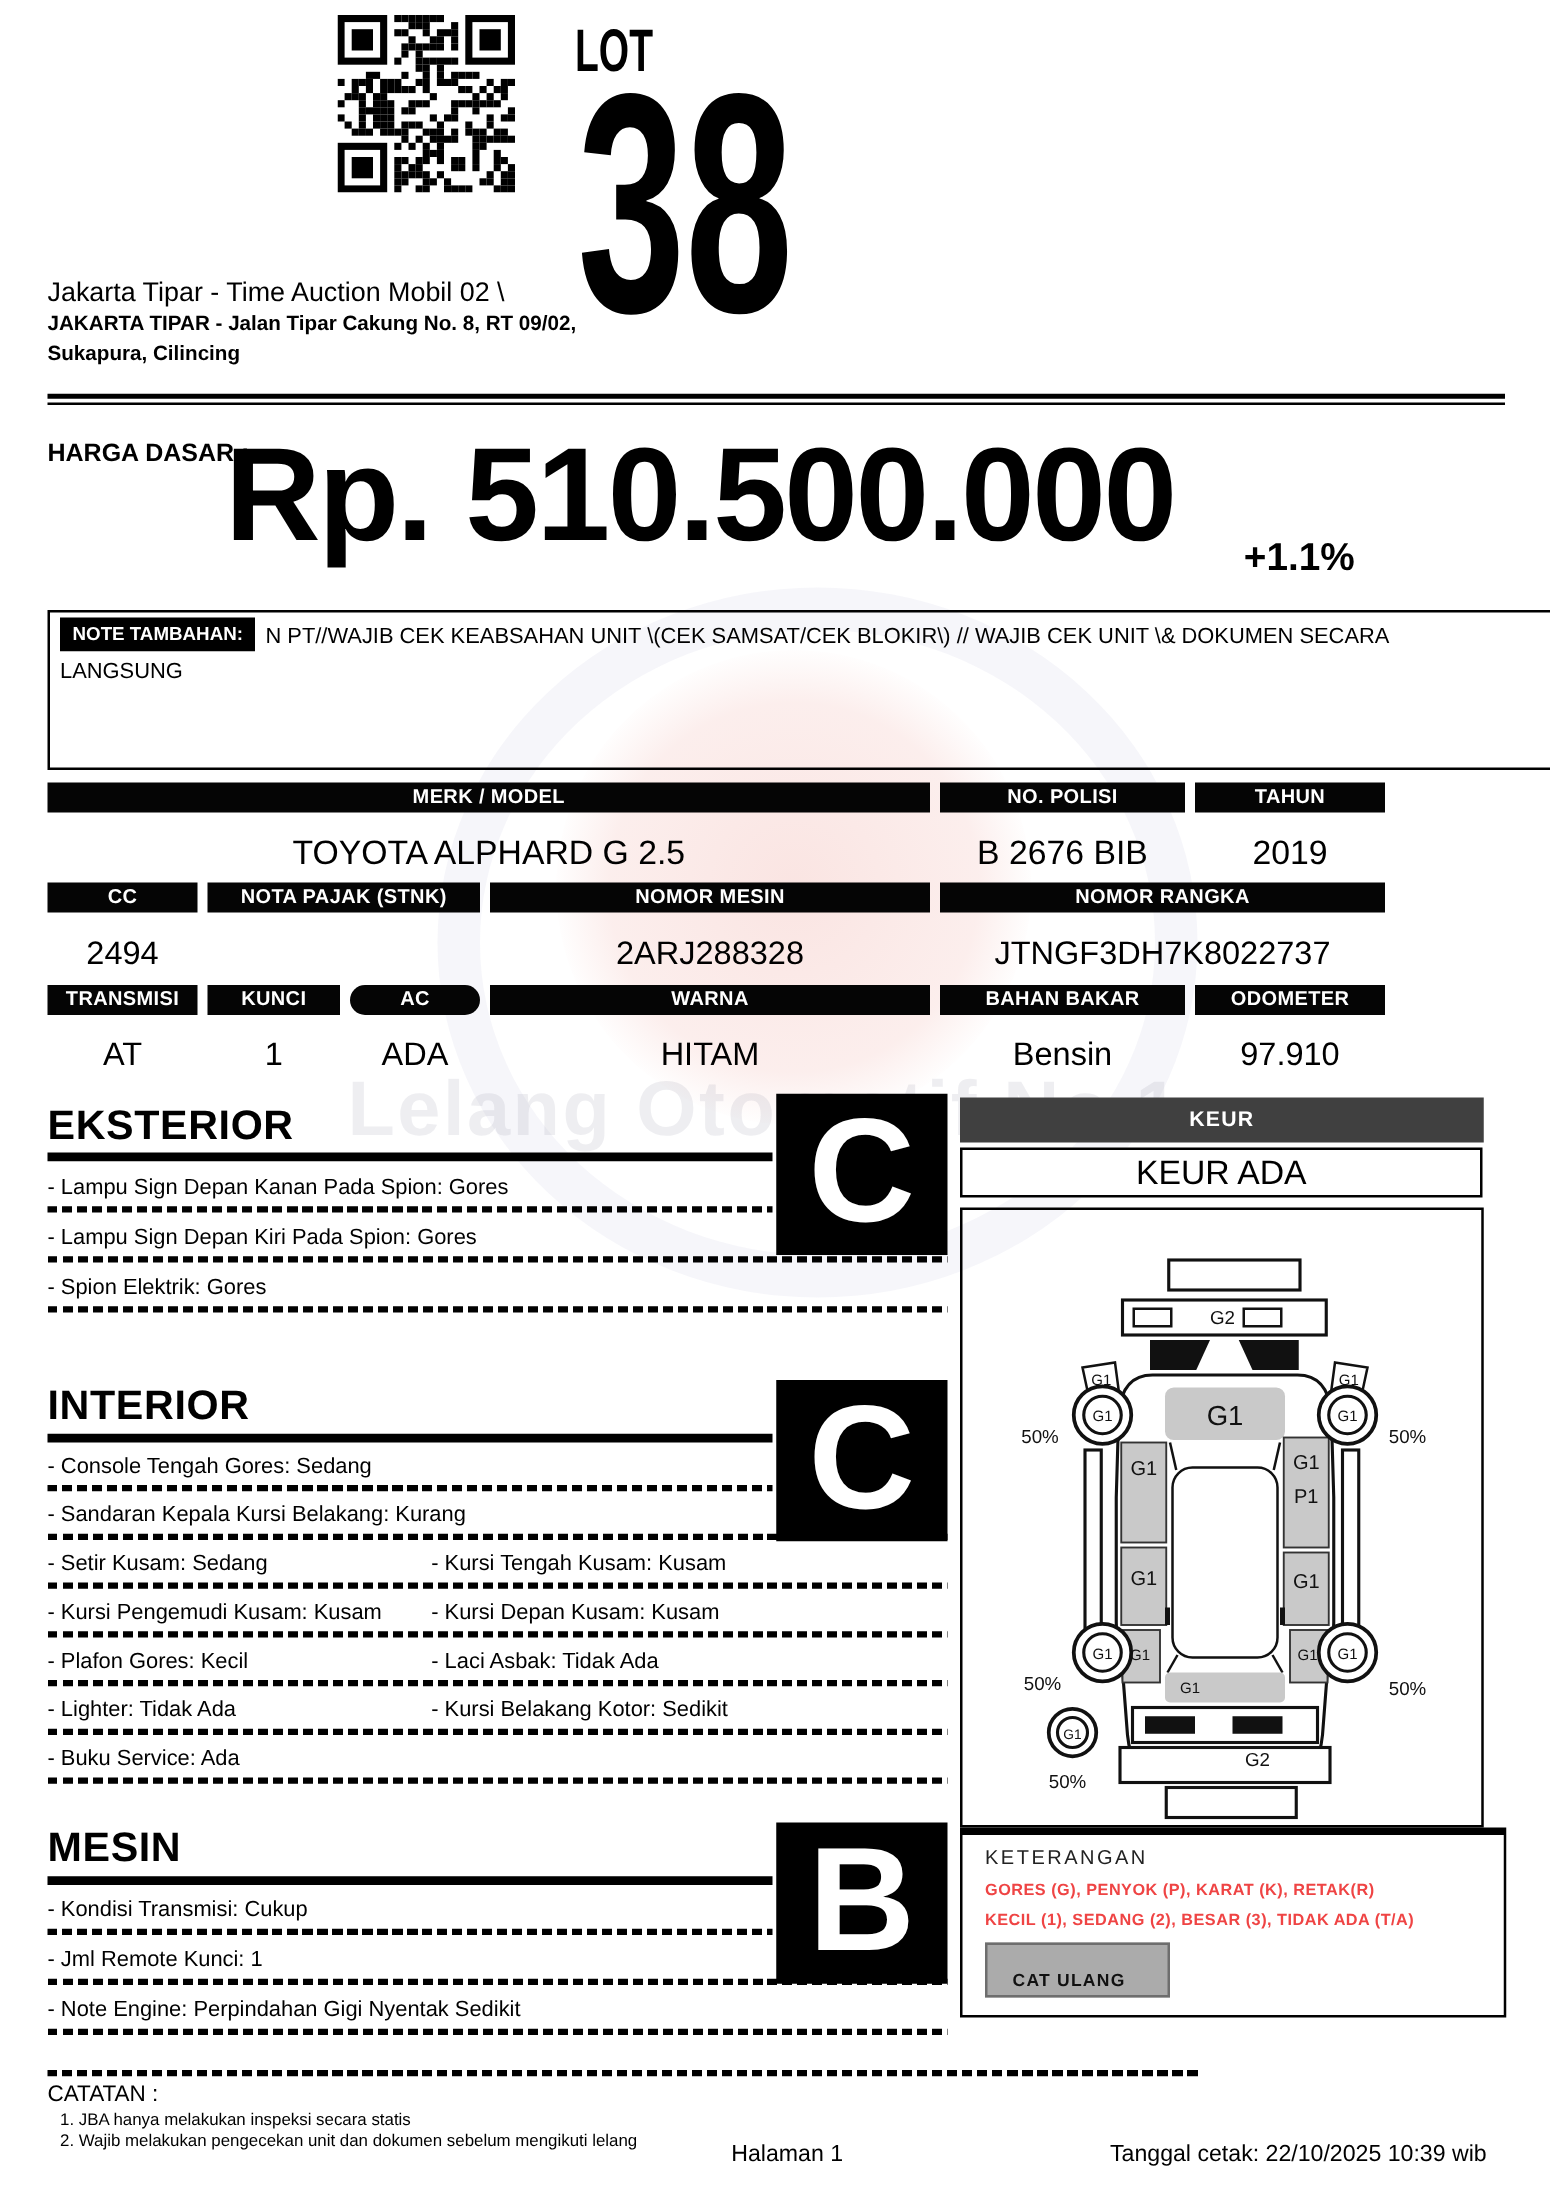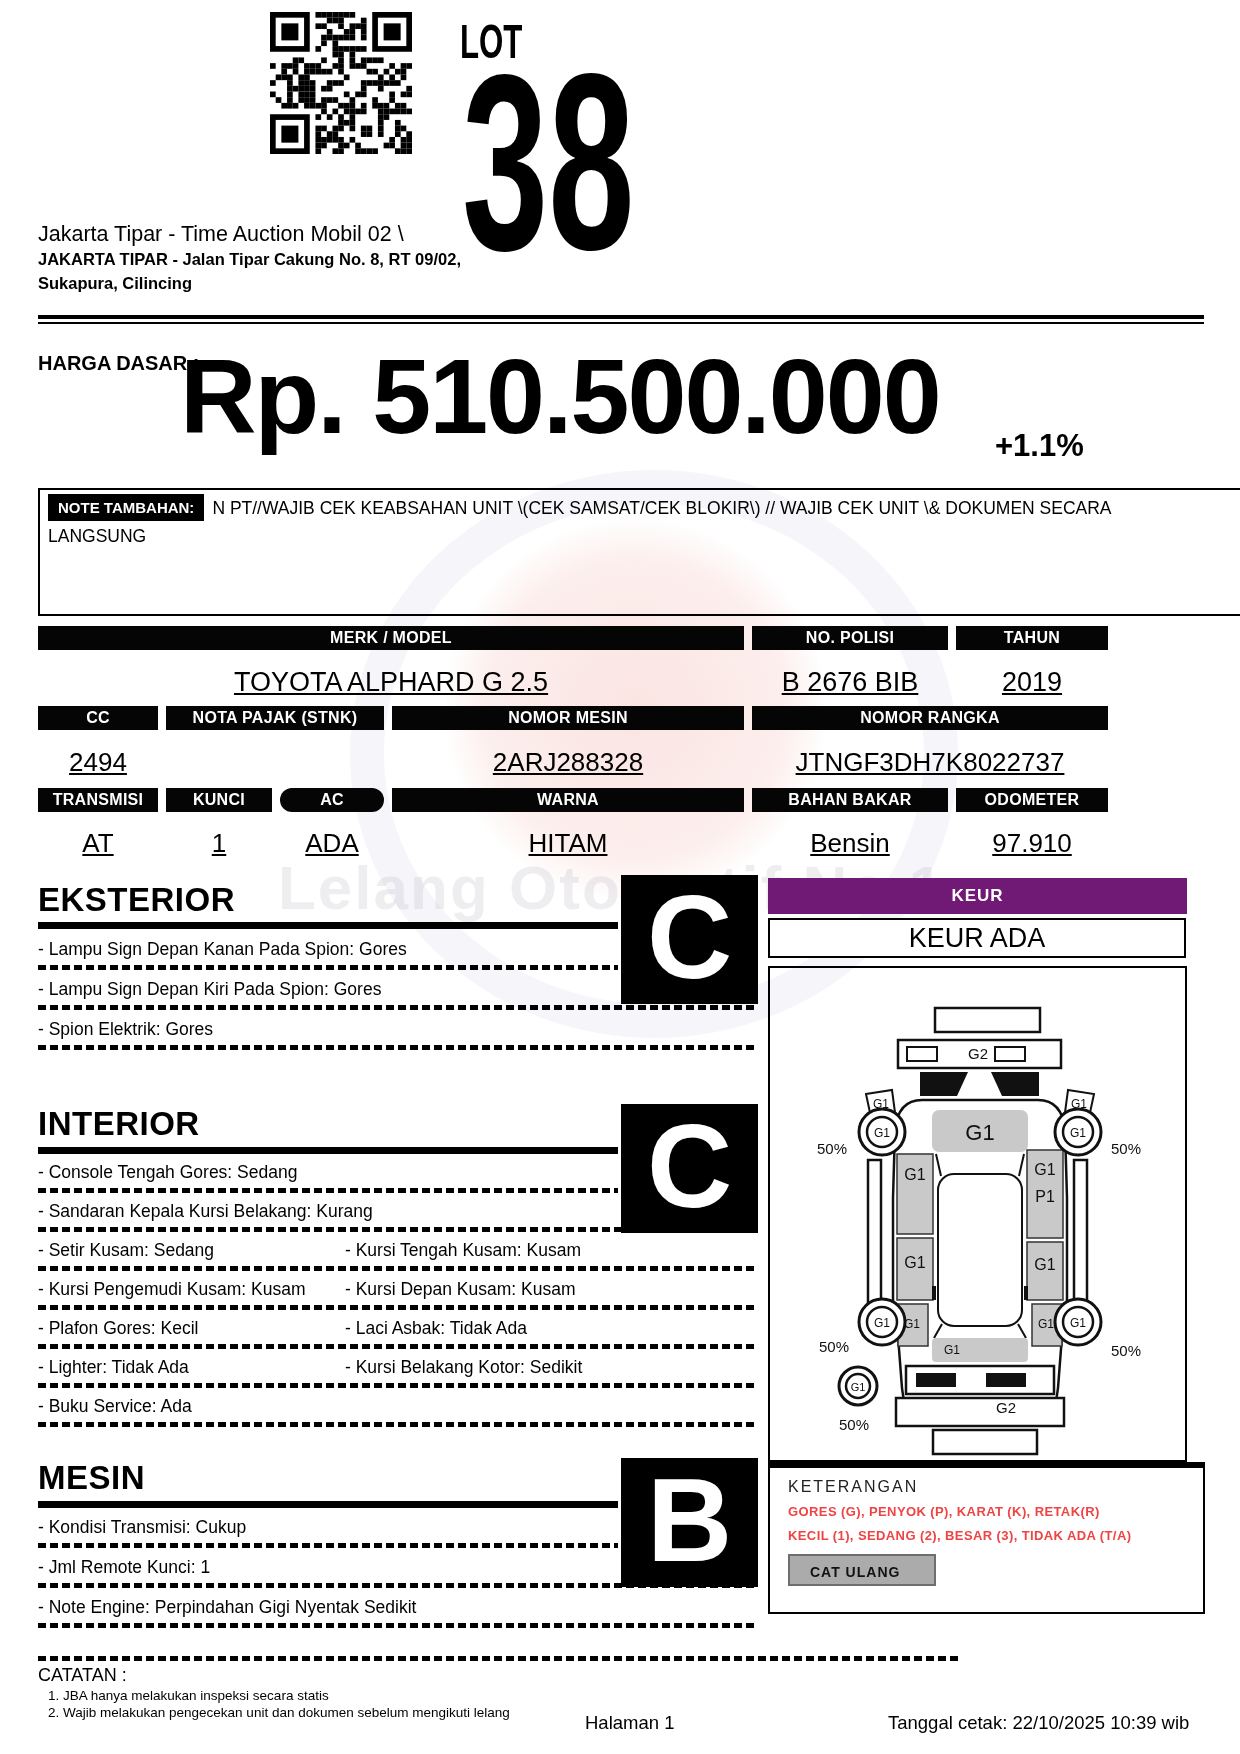--- a/index.html
+++ b/index.html
@@ -25,46 +25,46 @@
   #harga-label{left:38px;top:352px;font-size:20px;font-weight:700;}
   #price{left:180px;top:336px;font-size:106px;font-weight:700;letter-spacing:-2px;white-space:nowrap;}
   #pct{left:995px;top:428px;font-size:31px;font-weight:700;}
   
   #note-box{left:38px;top:488px;width:1144px;height:116px;border:2.5px solid #000;padding:4px 80px 4px 8px;z-index:1;}
   #note-label{float:left;background:#000;color:#fff;font-size:15px;font-weight:700;padding:5px 10px;margin-right:8px;}
   #note-text{font-size:17.5px;line-height:28px;}
   
   .th{position:absolute;z-index:1;background:#050505;color:#fff;font-weight:700;font-size:16px;height:24px;
       display:flex;align-items:center;justify-content:center;letter-spacing:0.3px;}
-  .td{position:absolute;z-index:1;font-size:27px;height:44px;display:flex;align-items:center;justify-content:center;text-decoration:underline;}
+  .td{position:absolute;z-index:1;font-size:27px;height:44px;display:flex;align-items:center;justify-content:center;}
   
   .sec-title{position:absolute;z-index:1;font-size:33px;font-weight:700;letter-spacing:0.5px;}
   .sec-rule{position:absolute;z-index:1;height:7px;background:#000;width:580px;left:38px;}
   .grade-box{position:absolute;z-index:1;left:621px;width:137px;height:129px;background:#000;color:#fff;
       display:flex;align-items:center;justify-content:center;font-size:118px;font-weight:700;line-height:1;padding-bottom:6px;box-sizing:border-box;}
   .rows{position:absolute;z-index:1;left:38px;width:720px;}
   .item-row{position:relative;font-size:17.5px;line-height:22px;min-height:22px;margin-top:8px;}
   .rows .item-row:first-child{margin-top:8px;}
   #interior-rows .item-row{margin-top:7px;}
   .it-right{position:absolute;left:307px;top:0;}
   .dotted{height:5px;margin-top:5px;background:repeating-linear-gradient(90deg,#000 0 8px,transparent 8px 12px);}
   .dotted.short{width:580px;}
   .dotted.long{width:720px;}
   #mesin-rows .it-left{display:inline-block;max-width:390px;}
   
-  #keur-bar{left:768px;top:878px;width:419px;height:36px;background:#701a75;color:#fff;font-weight:700;font-size:17px;
+  #keur-bar{left:768px;top:878px;width:419px;height:36px;background:#404040;color:#fff;font-weight:700;font-size:17px;
       display:flex;align-items:center;justify-content:center;letter-spacing:1px;z-index:1;}
   #keur-value{left:768px;top:918px;width:414px;height:36px;border:2.5px solid #000;font-size:27px;
       display:flex;align-items:center;justify-content:center;z-index:1;background:#fff;}
   #diagram-box{left:768px;top:966px;width:415px;height:492px;border:2px solid #000;z-index:1;background:transparent;}
   #ket-box{left:768px;top:1462px;width:415px;height:134px;border:2px solid #000;border-top:6px solid #000;z-index:1;padding:10px 0 0 18px;box-sizing:content-box;}
   #ket-title{font-size:16px;letter-spacing:2px;color:#222;margin-bottom:8px;}
   .ket-line{font-size:13px;font-weight:700;color:#ef4444;letter-spacing:0.4px;margin-bottom:9px;}
   #cat-ulang{display:inline-block;background:#ababab;border:2px solid #6e6e6e;color:#111;font-size:14px;font-weight:700;
-      letter-spacing:1px;padding:8px 34px 4px 20px;margin-top:2px;}
+      letter-spacing:1px;padding:20px 34px 4px 20px;margin-top:2px;}
   
   #catatan{left:38px;top:1656px;width:922px;z-index:1;}
   #catatan .dotted{margin:0 0 4px 0;width:922px;}
   #catatan-label{font-size:18px;}
   .catatan-item{font-size:13.5px;margin-left:10px;margin-top:2px;}
   #page-num{left:585px;top:1712px;font-size:18.5px;z-index:1;}
   #printed{left:888px;top:1712px;font-size:18.5px;z-index:1;}
   svg text{font-family:"Liberation Sans","DejaVu Sans",sans-serif;}
 </style>
 </head>

